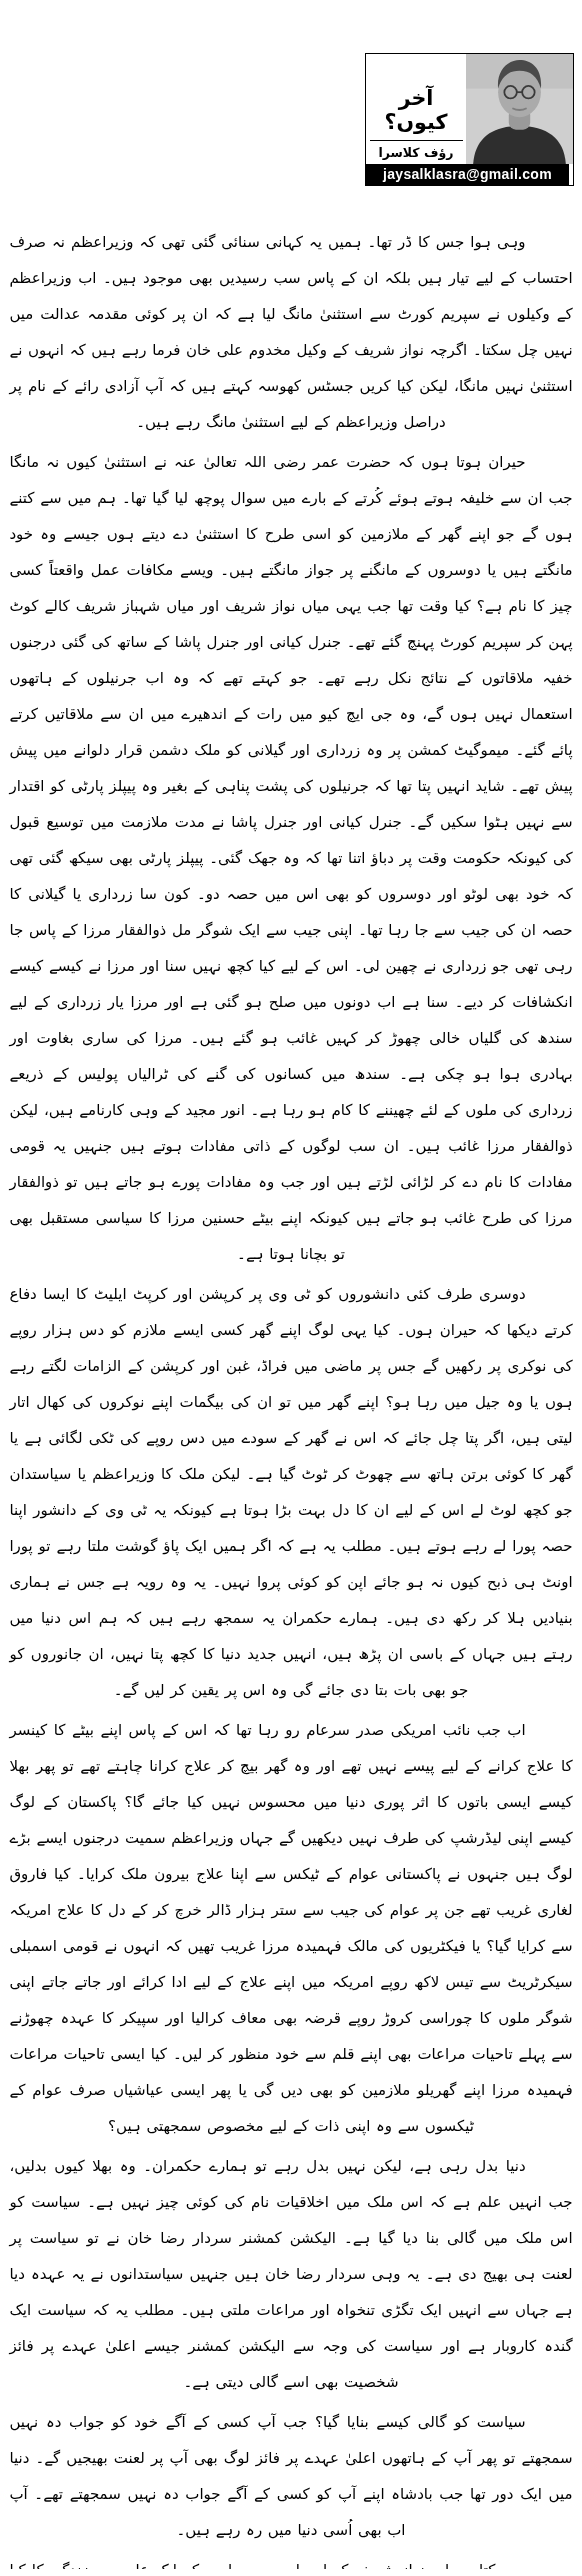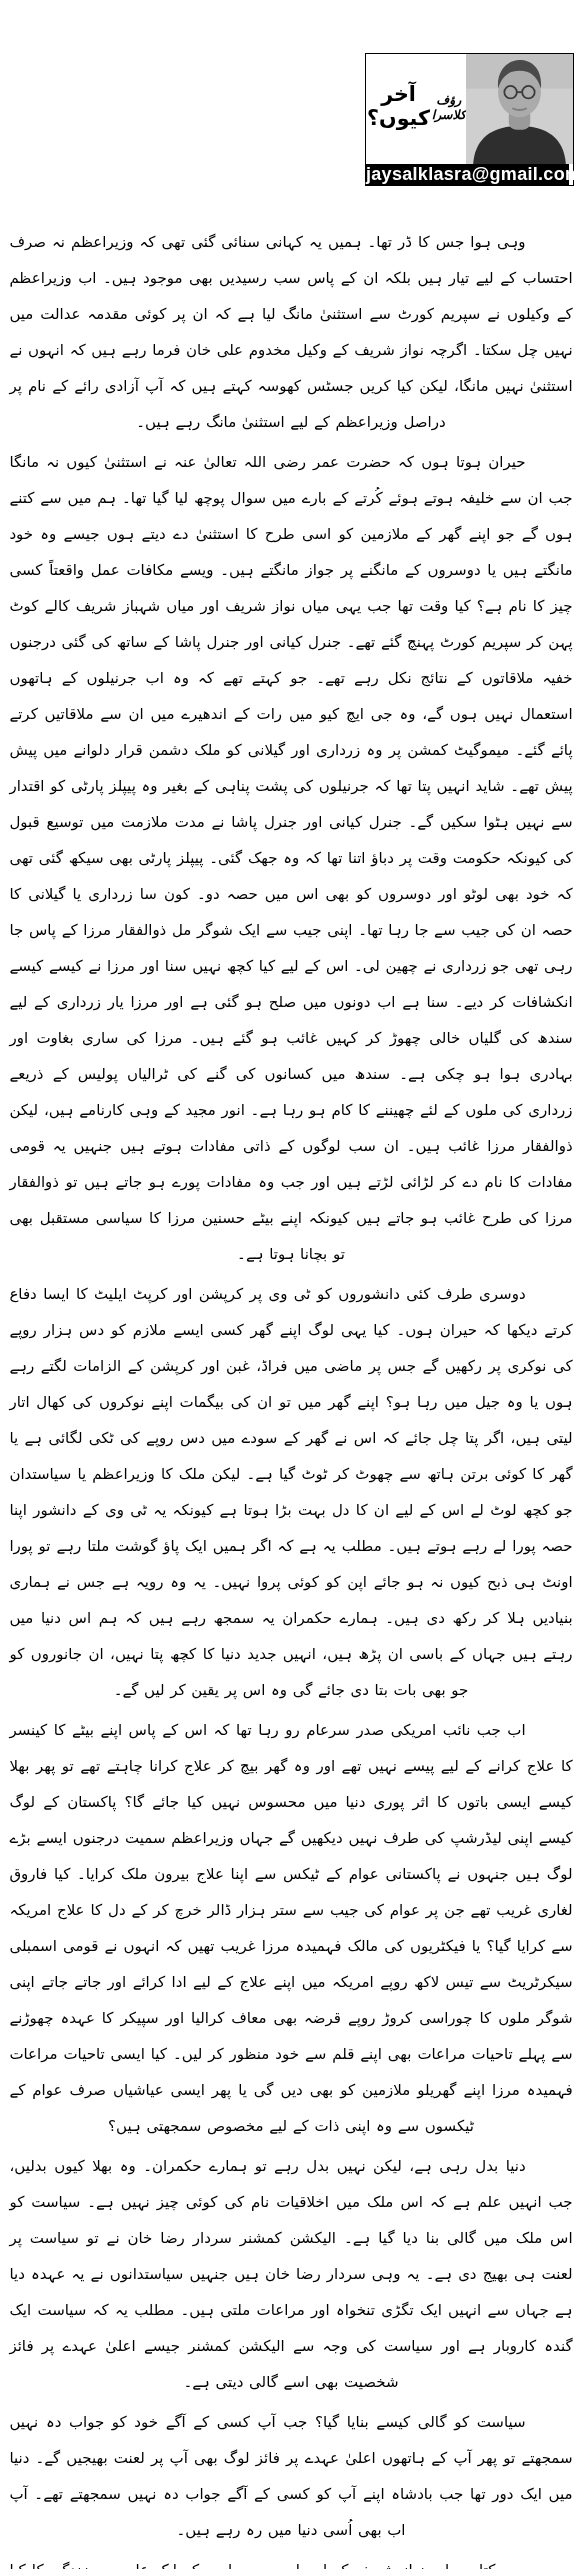--- a/index.html
+++ b/index.html
@@ -29,21 +29,21 @@
     border:0.9px solid #000;
     background:#fff;
     box-sizing:border-box;
   }
   .masthead-top{
     position:absolute;top:0;left:0;right:0;bottom:20.6px;
     display:flex;flex-direction:row;
   }
   .masthead-left{
     width:100px;
-    display:flex;
+    display:flex;flex-direction:column;
     justify-content:flex-end;
     align-items:center;
     box-sizing:border-box;
     padding-bottom:1.8px;
   }
   .column-title{
     direction:rtl;
     font-size:20.6px;
     font-weight:bold;
     text-align:center;
@@ -53,36 +53,35 @@
   .masthead-rule{
     width:93px;height:0.9px;background:#000;margin:0 auto 4.5px auto;
   }
   .author-name{
     direction:rtl;
     font-size:12.5px;
     font-weight:bold;
     text-align:center;
     padding-bottom:2.7px;
     color:#000;
-    font-style:italic;
   }
   .photo{
     flex:1;
     position:relative;
     overflow:hidden;
     background:#d9d9d9;
   }
   .photo svg{display:block;width:100%;height:100%;}
   .email-bar{
     position:absolute;left:0;right:4px;bottom:0;height:20.6px;
     background:#000;
     color:#fff;
     font-family:"Liberation Sans",sans-serif;
     font-weight:bold;
-    font-size:18px;
+    font-size:14px;
     line-height:20.6px;
     text-align:center;
     letter-spacing:0.3px;
   }
   
   .article-body{
     position:absolute;
     top:220px;left:5.4px;right:5.4px;bottom:7.2px;
     overflow:hidden;
     direction:rtl;

